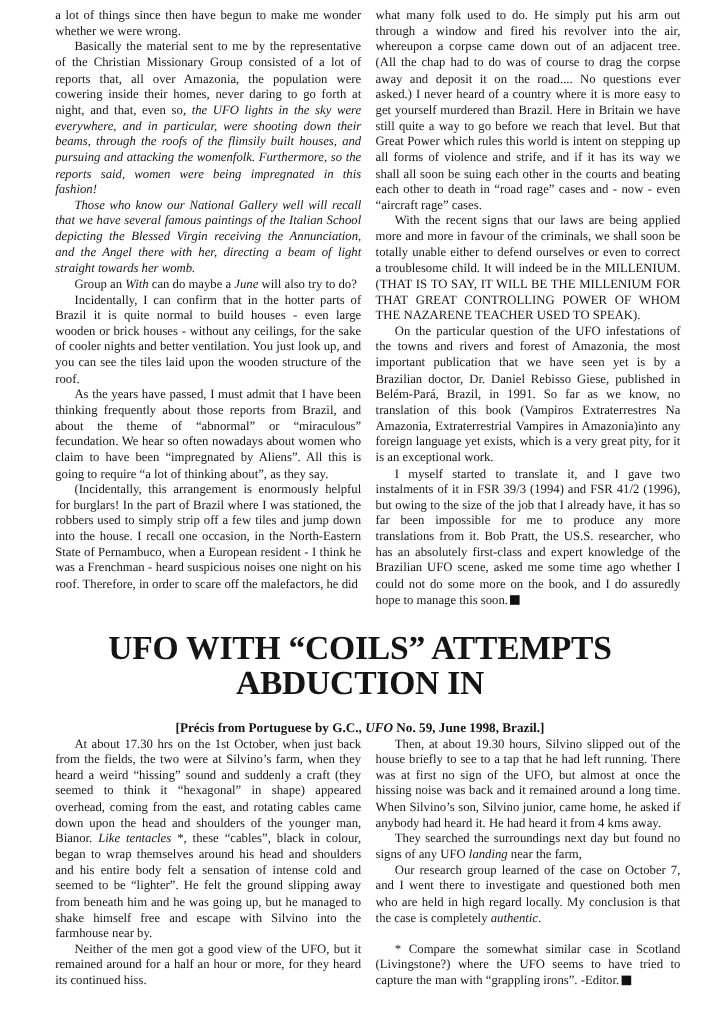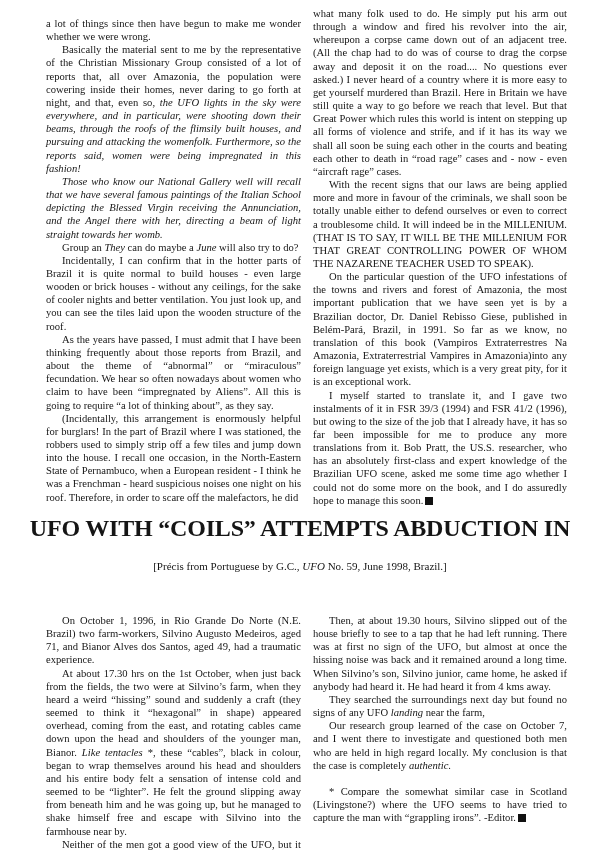--- a/index.html
+++ b/index.html
@@ -1,60 +1,59 @@
 <!DOCTYPE html>
 <html><head>
 <meta charset="utf-8">
 <style>
   html, body { margin: 0; padding: 0; background: #ffffff; }
   body { width: 600px; height: 850px; overflow: hidden; position: relative;
          font-family: "Liberation Serif", "DejaVu Serif", serif; color: #151515; }
   .col { position: absolute; font-size: 10.6px; line-height: 13.15px; text-align: justify; }
   .col p { margin: 0; text-indent: 16px; }
   .col p.noind { text-indent: 0; }
-  #col-top-left { left: 46px; top: 17px; width: 255px; }
+  #col-top-left { left: 46px; top: 7px; width: 255px; }
   #col-top-right { left: 313px; top: 7px; width: 254px; }
   #col-bot-left { left: 46px; top: 614px; width: 255px; }
   #col-bot-right { left: 313px; top: 614px; width: 254px; }
   .it { font-style: italic; }
   .end-mark { display: inline-block; width: 8px; height: 8px; background: #111; margin-left: 2px; vertical-align: -1px; }
   #article-header { position: absolute; left: 0; top: 514px; width: 600px; text-align: center; }
-  #article-title { font-weight: bold; font-size: 24px; line-height: 29px; margin: 0; letter-spacing: -0.2px; }
+  #article-title { font-weight: bold; font-size: 28px; line-height: 29px; margin: 12px; letter-spacing: -0.2px; }
   #article-subtitle { font-weight: bold; font-size: 13px; line-height: 16px; margin: 2px 0 0 0; }
-  #article-precis { font-weight: normal; font-size: 11px; line-height: 14px; margin: 16px; }
+  #article-precis { font-weight: bold; font-size: 11px; line-height: 14px; margin: 16px; }
   .footnote { margin-top: 13px !important; }
 </style>
 </head>
 <body>
 
 <div id="col-top-left" class="col">
     <p class="noind"><span>a lot of things since then have begun to make me wonder whether we were wrong.</span></p>
     <p><span>Basically the material sent to me by the representative of the Christian Missionary Group consisted of a lot of reports that, all over Amazonia, the population were cowering inside their homes, never daring to go forth at night, and that, even so, </span><span class="it">the UFO lights in the sky were everywhere, and in particular, were shooting down their beams, through the roofs of the flimsily built houses, and pursuing and attacking the womenfolk.  Furthermore, so the reports said, women were being impregnated in this fashion!</span></p>
     <p><span class="it">Those who know our National Gallery well will recall that we have several famous paintings of the Italian School depicting the Blessed Virgin receiving the Annunciation, and the Angel there with her, directing a beam of light straight towards her womb.</span></p>
-    <p><span>Group an </span><span class="it">They</span><span> can do maybe a </span><span class="it">June</span><span> will also try to do?</span></p>
+    <p><span>Group an </span><span class="it">With</span><span> can do maybe a </span><span class="it">June</span><span> will also try to do?</span></p>
     <p><span>Incidentally, I can confirm that in the hotter parts of Brazil it is quite normal to build houses - even large wooden or brick houses - without any ceilings, for the sake of cooler nights and better ventilation.  You just look up, and you can see the tiles laid upon the wooden structure of the roof.</span></p>
     <p><span>As the years have passed, I must admit that I have been thinking frequently about those reports from Brazil, and about the theme of “abnormal” or “miraculous” fecundation.  We hear so often nowadays about women who claim to have been “impregnated by Aliens”.   All this is going to require “a lot of thinking about”, as they say.</span></p>
     <p><span>(Incidentally, this arrangement is enormously helpful for burglars!  In the part of Brazil where I was stationed, the robbers used to simply strip off a few tiles and jump down into the house.  I recall one occasion, in the North-Eastern State of Pernambuco, when a European resident - I think he was a Frenchman - heard suspicious noises one night on his roof.  Therefore, in order to scare off the malefactors, he did</span></p>
   </div>
 <div id="col-top-right" class="col">
     <p class="noind"><span>what many folk used to do.  He simply put his arm out through a window and fired his revolver into the air, whereupon a corpse came down out of an adjacent tree.  (All the chap had to do was of course to drag the corpse away and deposit it on the road.... No questions ever asked.)  I never heard of a country where it is more easy to get yourself murdered than Brazil.  Here in Britain we have still quite a way to go before we reach that level.  But that Great Power which rules this world is intent on stepping up all forms of violence and strife, and if it has its way we shall all soon be suing each other in the courts and beating each other to death in “road rage” cases and - now - even “aircraft rage” cases.</span></p>
     <p><span>With the recent signs that our laws are being applied more and more in favour of the criminals, we shall soon be totally unable either to defend ourselves or even to correct a troublesome child.  It will indeed be in the MILLENIUM. (THAT IS TO SAY, IT WILL BE THE MILLENIUM FOR THAT GREAT CONTROLLING POWER OF WHOM THE NAZARENE TEACHER USED TO SPEAK).</span></p>
     <p><span>On the particular question of the UFO infestations of the towns and rivers and forest of Amazonia, the most important publication that we have seen yet is by a Brazilian doctor, Dr. Daniel Rebisso Giese, published in Belém-Pará, Brazil, in 1991.  So far as we know, no translation of this book (Vampiros Extraterrestres Na Amazonia, Extraterrestrial Vampires in Amazonia)into any foreign language yet exists, which is a very great pity, for it is an exceptional work.</span></p>
     <p><span>I myself started to translate it, and I gave two instalments of it in FSR 39/3 (1994) and FSR 41/2 (1996), but owing to the size of the job that I already have, it has so far been impossible for me to produce any more translations from it.  Bob Pratt, the US.S. researcher, who has an absolutely first-class and expert knowledge of the Brazilian UFO scene, asked me some time ago whether I could not do some more on the book, and I do assuredly hope to manage this soon.</span><span class="end-mark"></span></p>
   </div>
 
 <div id="article-header">
   <h1 id="article-title">
     <span>UFO WITH “COILS” ATTEMPTS ABDUCTION IN</span><br>
   </h1>
   <p id="article-precis"><span>[Précis from Portuguese by G.C., </span><span class="it">UFO</span><span> No. 59, June 1998, Brazil.]</span></p>
 </div>
 
 <div id="col-bot-left" class="col">
-    <p><span>On October 1, 1996, in Rio Grande Do Norte (N.E. Brazil) two farm-workers, Silvino Augusto Medeiros, aged 71, and Bianor Alves dos Santos, aged 49, had a traumatic experience.</span></p>
     <p><span>At about 17.30 hrs on the 1st October, when just back from the fields, the two were at Silvino’s farm, when they heard a weird “hissing” sound and suddenly a craft (they seemed to think it “hexagonal” in shape) appeared overhead, coming from the east, and rotating cables came down upon the head and shoulders of the younger man, Bianor.  </span><span class="it">Like tentacles</span><span> *, these “cables”, black in colour, began to wrap themselves around his head and shoulders and his entire body felt a sensation of intense cold and seemed to be “lighter”.  He felt the ground slipping away from beneath him and he was going up, but he managed to shake himself free and escape with Silvino into the farmhouse near by.</span></p>
     <p><span>Neither of the men got a good view of the UFO, but it remained around for a half an hour or more, for they heard its continued hiss.</span></p>
   </div>
 <div id="col-bot-right" class="col">
 <p><span>Then, at about 19.30 hours, Silvino slipped out of the house briefly to see to a tap that he had left running.  There was at first no sign of the UFO, but almost at once the hissing noise was back and it remained around a long time.  When Silvino’s son, Silvino junior, came home, he asked if anybody had heard it.  He had heard it from 4 kms away.</span></p>
     <p><span>They  searched the surroundings next day but found no signs of any UFO </span><span class="it">landing</span><span> near the farm,</span></p>
     <p><span>Our research group learned of the case on October 7, and I went there to investigate and questioned both men who are held in high regard locally.  My conclusion is that the case is completely </span><span class="it">authentic</span><span>.</span></p>
     <p class="footnote"><span>* Compare the somewhat similar case in Scotland (Livingstone?) where the UFO seems to have tried to capture the man with “grappling irons”. -Editor.</span><span class="end-mark"></span></p>
   </div>
 

